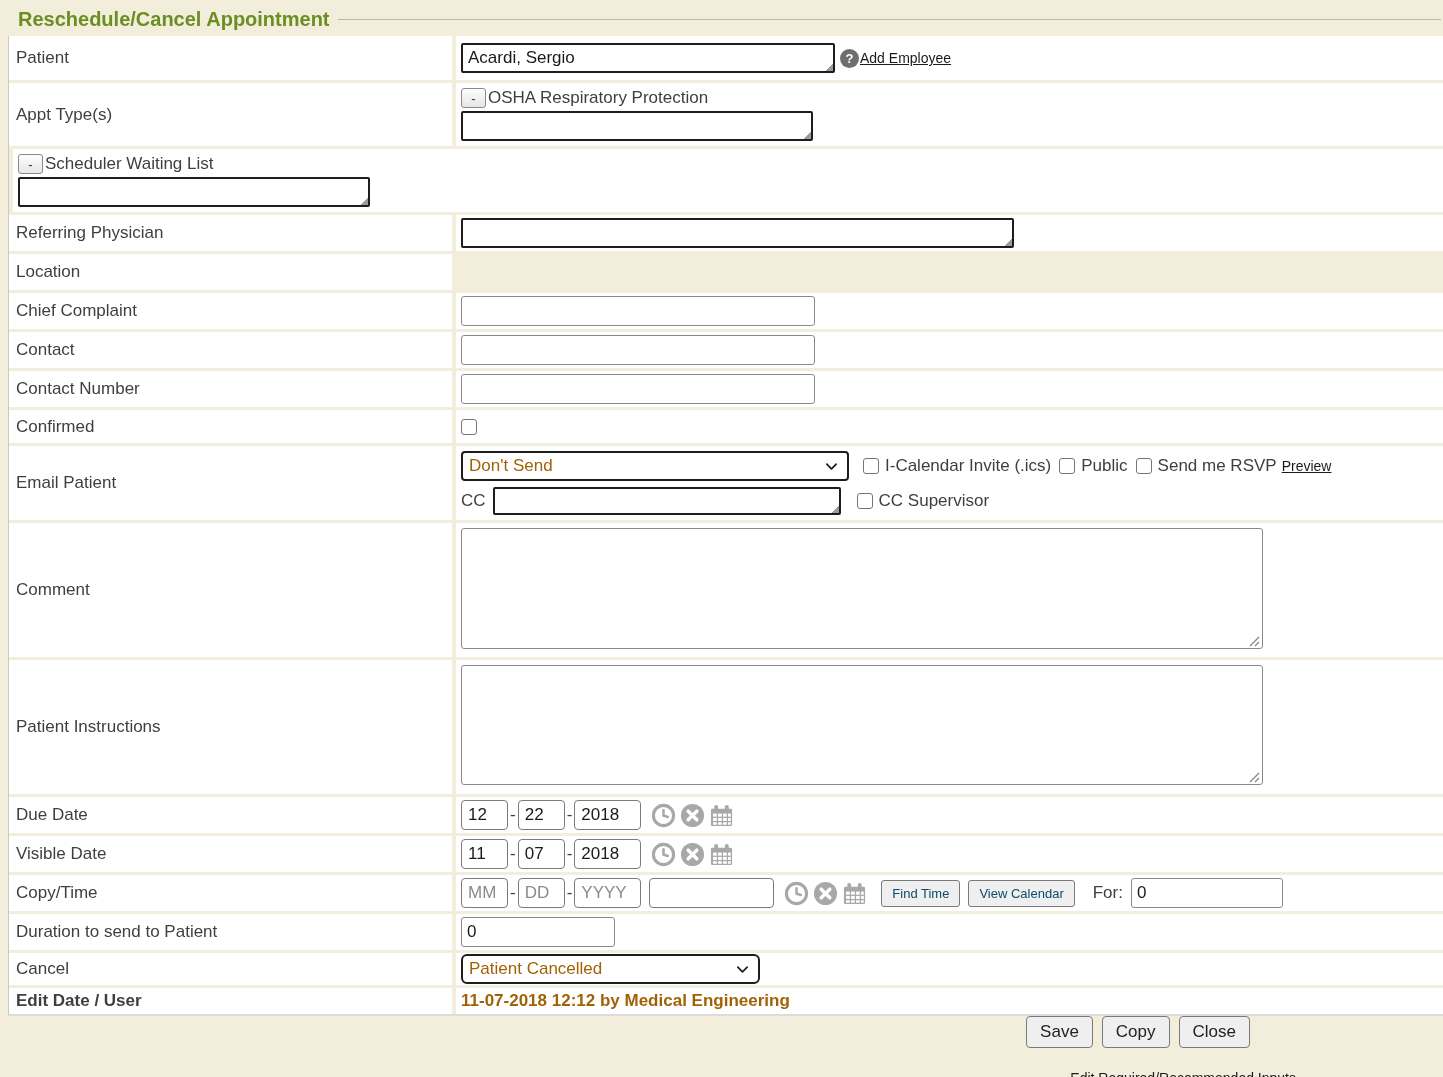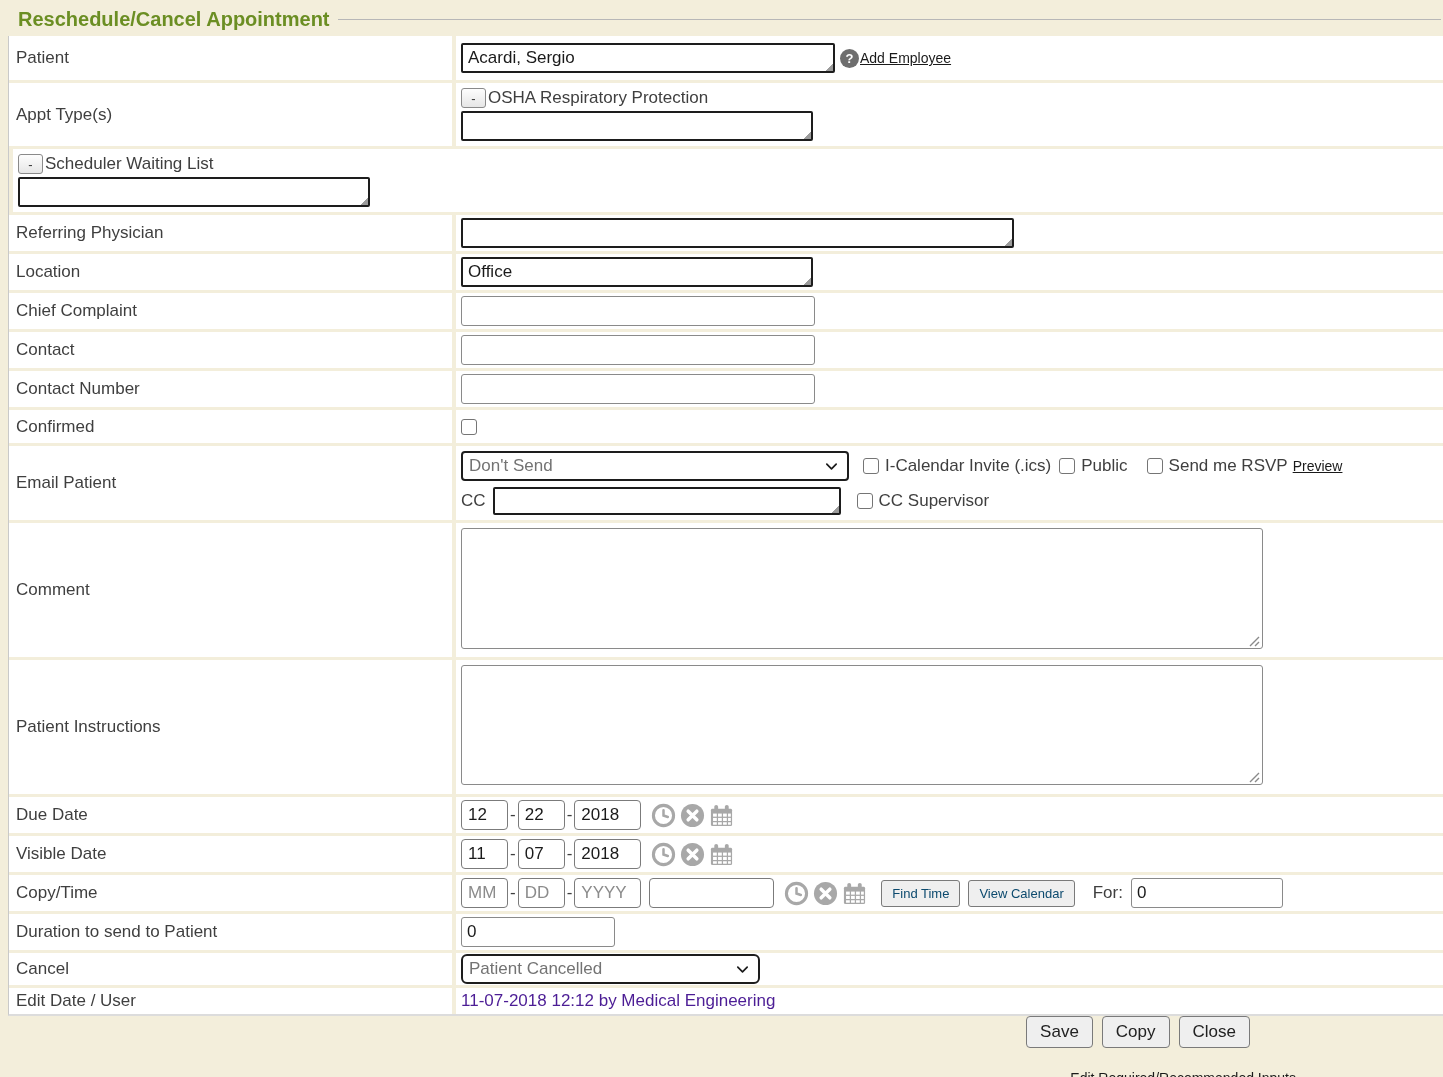--- a/index.html
+++ b/index.html
@@ -30,21 +30,21 @@
   .cell-content {
     flex: 1; background: #fff; margin-left: 4px;
     display: flex; align-items: center;
     padding: 3px 4px 3px 5px;
   }
   .cell-content.stacked { flex-direction: column; align-items: flex-start; justify-content: center; gap: 3px; }
 
   .h44 { min-height: 44px; }  .h63 { min-height: 63px; }
   .h36 { min-height: 36px; }  .h33 { min-height: 33px; }
   .h74 { min-height: 74px; }  .h134 { min-height: 134px; }
-  .h31 { min-height: 31px; }  .h26 { min-height: 26px; }
+  .h31 { min-height: 31px; }  .h26 { min-height: 26px; font-weight: bold; }
 
   
   input, textarea, button { font-family: inherit; }
   .inp-dark {
     border: 2px solid #1d1d1d; border-radius: 2px;
     height: 30px; font-size: 17px; padding: 0 5px; color: #1a1a1a;
     background-color: #fff;
     background-image: linear-gradient(315deg, #9c9c9c 5px, rgba(0,0,0,0) 5px);
     background-repeat: no-repeat; background-position: bottom right; background-size: 9px 9px;
     outline: none;
@@ -65,21 +65,21 @@
     width: 802px; border: 1px solid #8a8a8a; border-radius: 3px;
     font-size: 16px; padding: 4px; resize: none; outline: none;
   }
   .ta-wrap { position: relative; display: inline-block; }
   .ta-grip { position: absolute; right: 3px; bottom: 6px; pointer-events: none; }
 
   
   .select-dark {
     border: 2px solid #1d1d1d; border-radius: 4px; background: #fff;
     height: 30px; display: flex; align-items: center; justify-content: space-between;
-    font-size: 17px; color: #737373; padding: 0 8px 0 6px; cursor: default;
+    font-size: 17px; color: #a16207; padding: 0 8px 0 6px; cursor: default;
   }
 
   
   .minus-btn {
     width: 25px; height: 20px; font-size: 13px; line-height: 11px;
     background: linear-gradient(#fdfdfd, #e6e6e6);
     border: 1px solid #8a8a8a; border-radius: 3px; color: #333;
     margin-right: 2px; cursor: pointer; padding: 0;
   }
   .btn-small {
@@ -161,23 +161,20 @@
 
     <div class="row h36">
       <div class="cell-label">Referring Physician</div>
       <div class="cell-content">
         <input class="inp-dark" style="width: 553px;" value="">
       </div>
     </div>
 
     <div class="row h36">
       <div class="cell-label">Location</div>
-      <div class="cell-content">
-        <input class="inp-dark" style="width: 352px;" value="Office">
-      </div>
     </div>
 
     <div class="row h36">
       <div class="cell-label">Chief Complaint</div>
       <div class="cell-content">
         <input class="inp-thin" style="width: 354px;" value="">
       </div>
     </div>
 
     <div class="row h36">
@@ -210,21 +207,21 @@
 
   <svg width="15" height="15" viewBox="0 0 16 16">
     <path d="M3 5.5 L8 10.5 L13 5.5" stroke="#1a1a1a" stroke-width="1.8" fill="none" stroke-linecap="round" stroke-linejoin="round"></path>
   </svg>
 
           </div>
           <span style="width:14px"></span>
           <input type="checkbox" style="">
           <span class="cb-label" style="margin-right:8px">I-Calendar Invite (.ics)</span>
           <input type="checkbox" style="">
-          <span class="cb-label" style="margin-right:19px">Public</span>
+          <span class="cb-label" style="margin-right:8px">Public</span>
           <input type="checkbox" style="">
           <span class="cb-label" style="margin-right:5px">Send me RSVP</span>
           <a class="link">Preview</a>
         </div>
         <div style="display:flex;align-items:center;">
           <span style="font-size:17px;color:#3f3f3f;margin-right:7px;">CC</span>
           <input class="inp-dark" style="width: 348px; height: 28px;" value="">
           <span style="width:16px"></span>
           <input type="checkbox" style="">
           <span class="cb-label">CC Supervisor</span>
@@ -414,21 +411,21 @@
     <path d="M3 5.5 L8 10.5 L13 5.5" stroke="#1a1a1a" stroke-width="1.8" fill="none" stroke-linecap="round" stroke-linejoin="round"></path>
   </svg>
 
         </div>
       </div>
     </div>
 
     <div class="row h26">
       <div class="cell-label">Edit Date / User</div>
       <div class="cell-content" style="padding-top:0;padding-bottom:0;">
-        <span style="font-size:17px;color:#4c1d95;">11-07-2018 12:12 by Medical Engineering</span>
+        <span style="font-size:17px;color:#a16207;">11-07-2018 12:12 by Medical Engineering</span>
       </div>
     </div>
 
   </div>
 
   <div class="footer-buttons">
     <button class="btn-big">Save</button>
     <button class="btn-big">Copy</button>
     <button class="btn-big">Close</button>
   </div>

